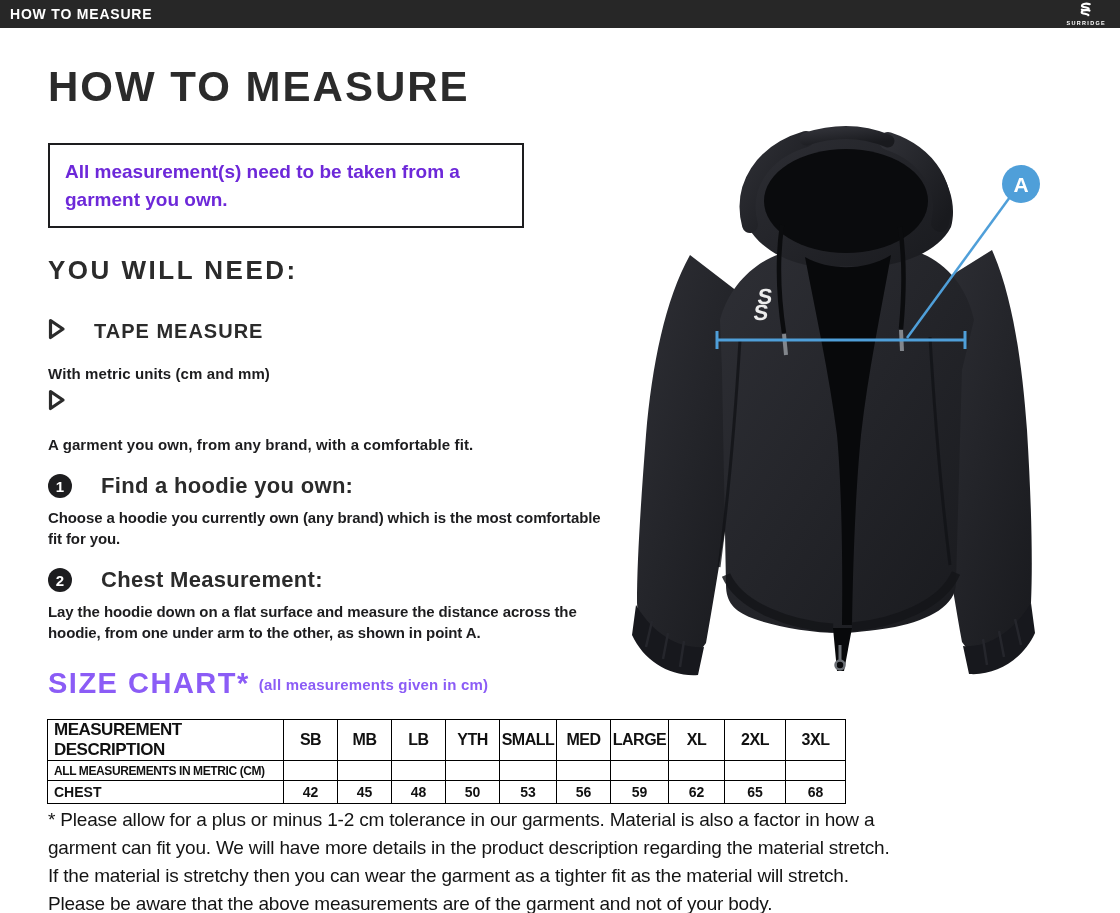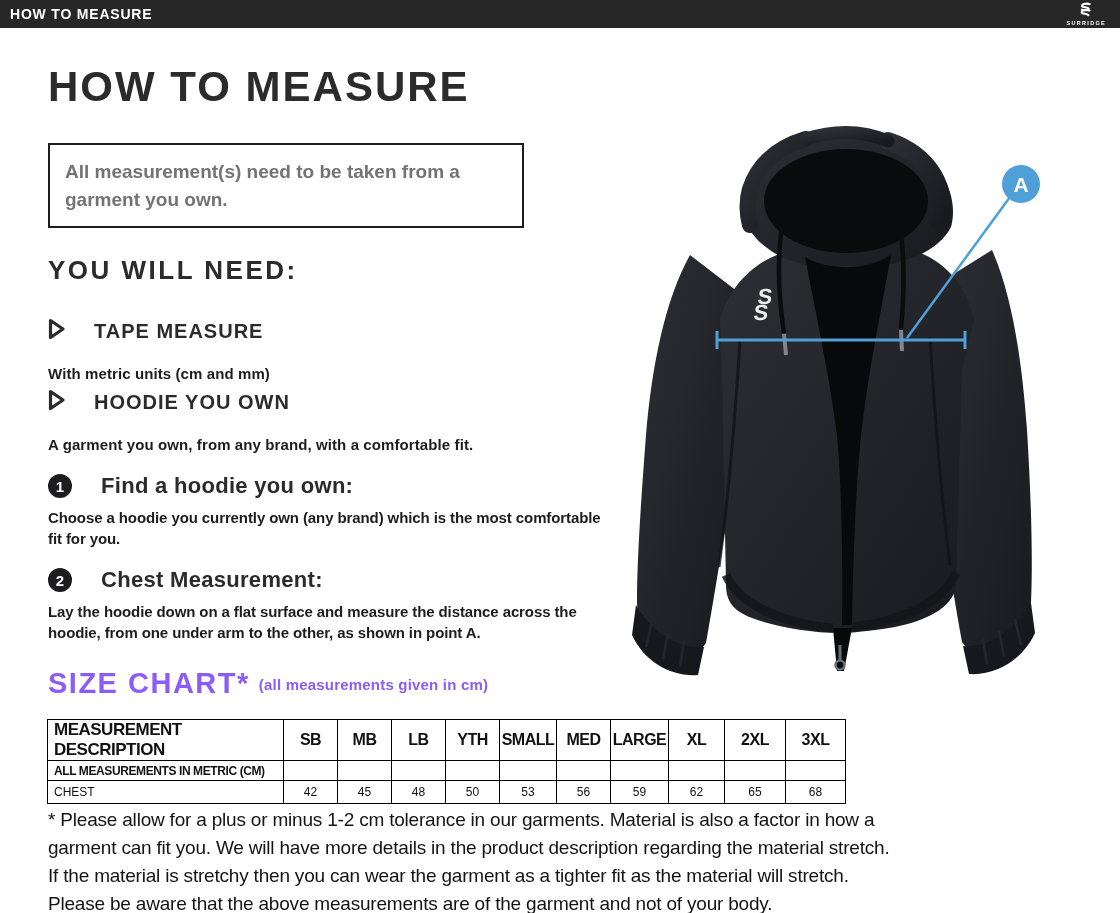--- a/index.html
+++ b/index.html
@@ -18,21 +18,21 @@
   .brand { display:flex; flex-direction:column; align-items:center; line-height:1; padding-right:4px; }
   .brand-name { color:#ffffff; font-size:5.5px; font-weight:bold; letter-spacing:1.3px; margin-top:1px; }
 
   .page-title {
     position:absolute; left:48px; top:66px; font-size:42px; font-weight:bold;
     color:#2b2b2b; letter-spacing:2px; line-height:1;
   }
   .notice-box {
     position:absolute; left:48px; top:143px; width:476px;
     border:2px solid #1d1d1f; padding:13px 15px;
-    font-size:19px; font-weight:bold; line-height:1.45; color:#737373;
+    font-size:19px; font-weight:bold; line-height:1.45; color:#6d28d9;
   }
   .ywn-heading {
     position:absolute; left:48px; top:255px; font-size:26px; font-weight:bold;
     letter-spacing:2.5px; color:#2b2b2b;
   }
   .need-item { position:absolute; left:48px; width:600px; }
   .need-item.tape   { top:318px; }
   .need-item.hoodie { top:389px; }
   .need-head { display:flex; align-items:center; gap:28px; }
   .need-label { font-size:20px; font-weight:bold; letter-spacing:1px; color:#2b2b2b; }
@@ -57,21 +57,21 @@
   .size-heading .sub { font-size:15px; letter-spacing:.2px; margin-left:9px; vertical-align:3px; }
 
   table.size-table {
     position:absolute; left:47px; top:719px; width:798px;
     border-collapse:collapse; table-layout:fixed;
   }
   .size-table th, .size-table td { border:1.5px solid #000; color:#111; }
   .size-table thead th { height:30px; font-size:16px; font-weight:bold; text-align:center; letter-spacing:-.5px; }
   .size-table thead th.desc-col { text-align:left; padding-left:6px; font-size:17px; }
   .size-table tr.metric td { height:20px; font-size:12px; font-weight:bold; letter-spacing:-.4px; }
-  .size-table tr.chest  td { height:23px; font-size:12px; font-weight:normal; }
+  .size-table tr.chest  td { height:23px; font-size:14px; font-weight:bold; }
   .size-table td.row-label { text-align:left; padding-left:6px; }
   .size-table td.val { text-align:center; }
 
   .footnote {
     position:absolute; left:48px; top:806px; width:852px;
     font-size:19px; line-height:1.47; color:#141414; letter-spacing:-.2px;
   }
 
   .hoodie-wrap { position:absolute; left:600px; top:105px; width:520px; height:575px; }
 </style>
@@ -113,21 +113,20 @@
   <div class="need-desc">With metric units (cm and mm)</div>
 </div>
 
 <div class="need-item hoodie">
   <div class="need-head">
     <span>
       <svg width="18" height="22" viewBox="0 0 18 22">
           <path d="M2.5 2.5 L15 11 L2.5 19.5 Z" fill="none" stroke="#2b2b2b" stroke-width="3.2" stroke-linejoin="round"></path>
         </svg>
     </span>
-    <span class="need-label">HOODIE YOU OWN</span>
   </div>
   <div class="need-desc">A garment you own, from any brand, with a comfortable fit.</div>
 </div>
 
 <div class="step one">
   <div class="step-head">
     <span class="step-num">1</span>
     <span class="step-title">Find a hoodie you own:</span>
   </div>
   <div class="step-desc">Choose a hoodie you currently own (any brand) which is the most comfortable fit for you.</div>

